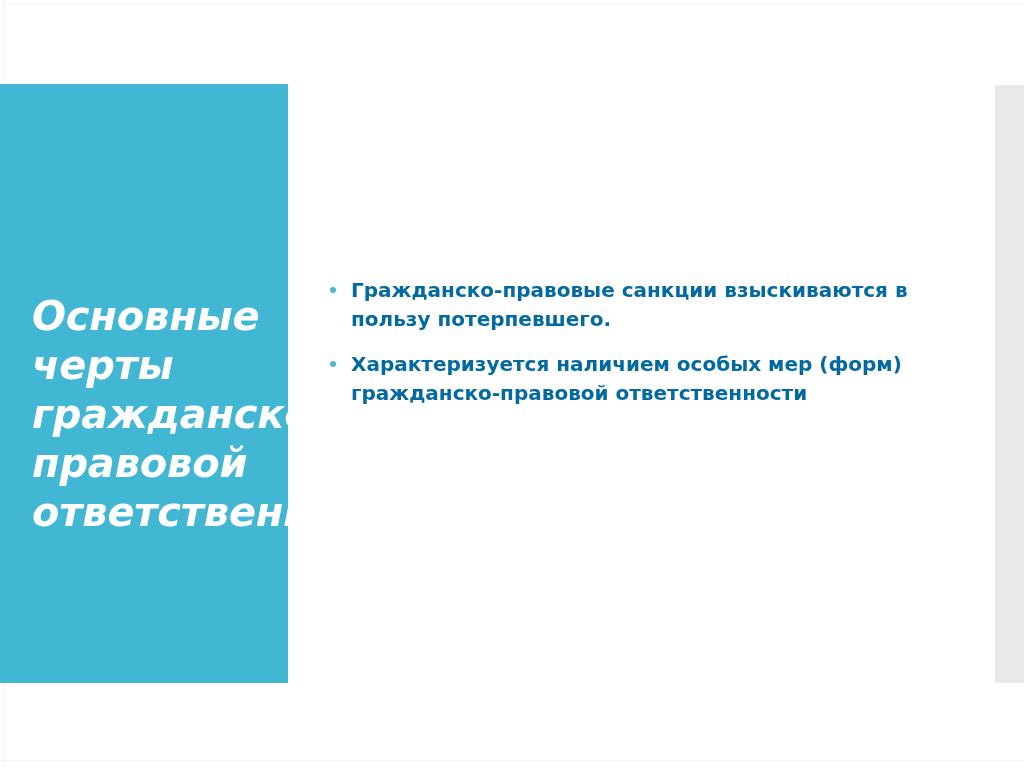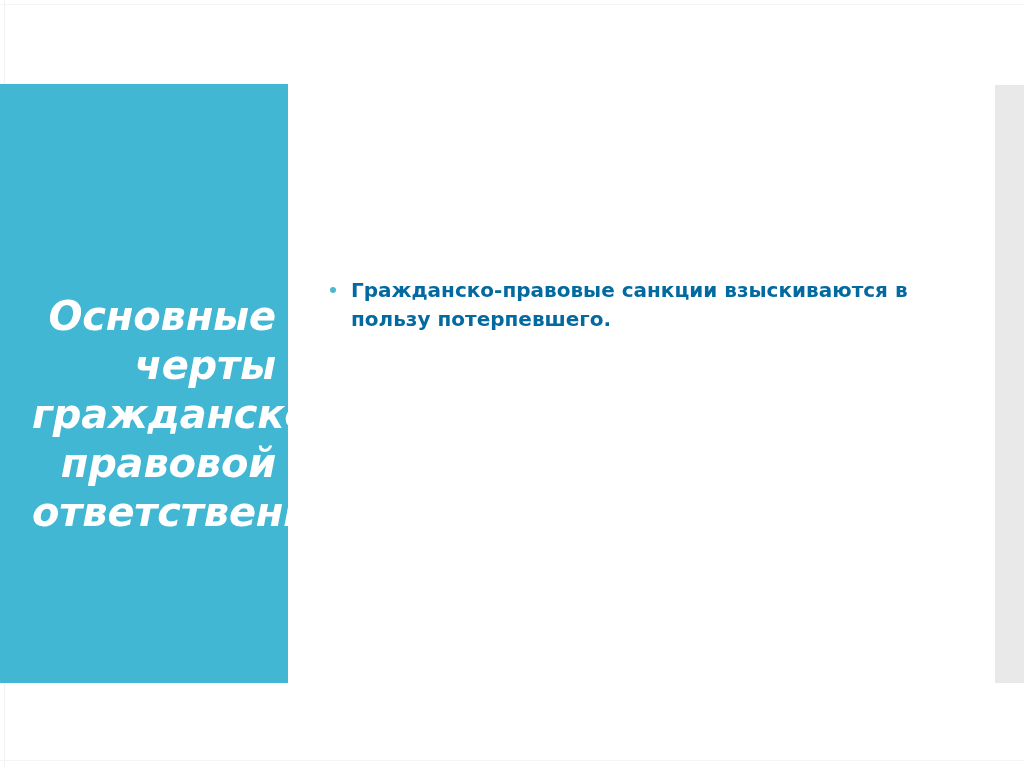--- a/index.html
+++ b/index.html
@@ -65,21 +65,20 @@
   }
 
   
   .title-panel {
     position: absolute;
     left: 0px;
     top: 84px;
     width: 288px;
     height: 599px;
     background: #42b7d3;
-    text-align: right;
   }
 
   .title-text {
     position: absolute;
     left: 32px;
     top: 208px;
     width: 244px;
     color: #ffffff;
     font-family: "DejaVu Sans", sans-serif;
     font-style: italic;
@@ -149,16 +148,22 @@
   <div class="content">
 
     <div class="bullet-row">
       <span class="bullet-dot">
           <i></i>
         </span>
       <span class="bullet-text">Гражданско-правовые санкции взыскиваются в пользу потерпевшего.</span>
     </div>
 
 
+    <div class="bullet-row">
+      <span class="bullet-dot">
+          <i></i>
+        </span>
+      <span class="bullet-text">Характеризуется наличием особых мер (форм) гражданско-правовой ответственности</span>
+    </div>
 
   </div>
 
 </div>
 
 </body></html>

